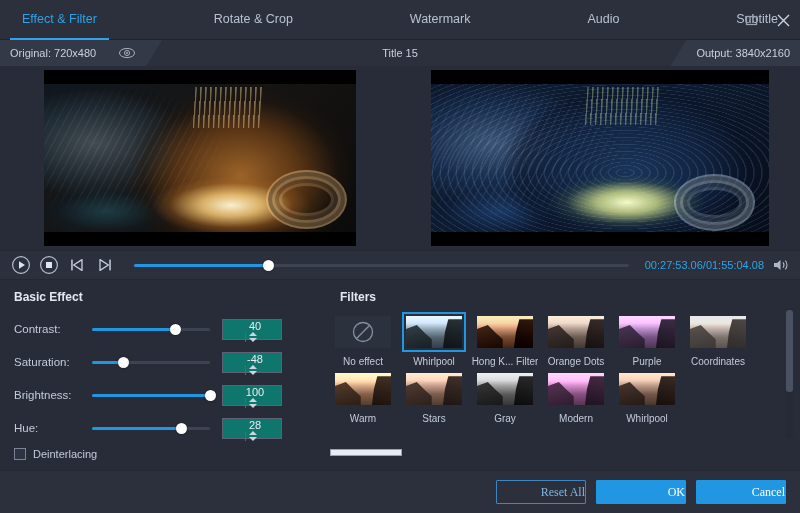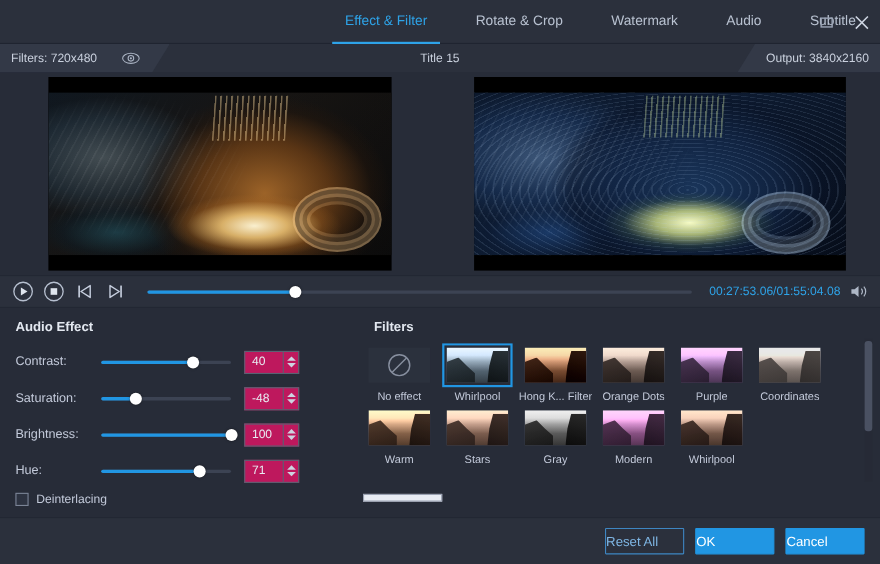--- a/index.html
+++ b/index.html
@@ -18,21 +18,21 @@
 
   
   .titlebar {
     position: relative;
     height: 40px;
     background: #2b303c;
     border-bottom: 1px solid #1f2430;
   }
   .tabs {
     display: flex;
-    justify-content: flex-end;
+    justify-content: space-between;
     align-items: flex-end;
     height: 40px;
     gap: 0px;
   }
   .tab {
     position: relative;
     padding: 0 22px;
     height: 40px;
     line-height: 38px;
     font-size: 12.5px;
@@ -315,25 +315,26 @@
     position: absolute;
     width: 11px; height: 11px;
     border-radius: 50%;
     background: #fff;
     margin-left: -5px;
     box-shadow: 0 0 2px rgba(0,0,0,.6);
     cursor: pointer;
   }
   .spin {
     position: relative;
-    width: 50px; height: 21px;
-    background: #be185d;
+    width: 60px; height: 21px;
+    background: #0f766e;
     border: 1px solid #5a6273;
     display: flex;
     align-items: center;
+    flex-direction: column;
   }
   .spin .val {
     flex: 1;
     padding-left: 6px;
     font-size: 11px;
     color: #e8ecf3;
   }
   .spin .arrows {
     width: 14px;
     height: 19px;
@@ -508,27 +509,27 @@
     height: 43px;
     background: #2b303c;
     border-top: 1px solid #222733;
     display: flex;
     align-items: center;
     justify-content: flex-end;
     padding-right: 14px;
     gap: 10px;
   }
   .fbtn {
-    width: 72px; height: 24px;
+    width: 90px; height: 24px;
     font-size: 12px;
     line-height: 22px;
-    text-align: left;
+    text-align: right;
     cursor: pointer;
     border-radius: 1px;
-    font-family: Liberation Sans, sans-serif;
+    font-family: Liberation Serif, serif;
   }
   .fbtn.outline {
     background: transparent;
     border: 1px solid #3e86c2;
     color: #7fb6e4;
   }
   .fbtn.primary {
     background: #2196e3;
     border: 1px solid #2196e3;
     color: #ffffff;
@@ -557,21 +558,21 @@
         <svg width="15" height="15" viewBox="0 0 15 15">
           <path d="M2 2 L13 13 M13 2 L2 13" stroke="#cdd4e1" stroke-width="1.4" fill="none"></path>
         </svg>
       </div>
     </div>
   </div>
 
   <div class="infostrip">
     <div class="info-center">Title 15</div>
     <div class="info-left">
-      <span class="txt">Filters: 720x480</span>
+      <span class="txt">Original: 720x480</span>
       <svg class="eye-ico" viewBox="0 0 22 14">
         <ellipse cx="11" cy="7" rx="9.2" ry="5.6" fill="none" stroke="#aab3c3" stroke-width="1.2"></ellipse>
         <circle cx="11" cy="7" r="3.1" fill="none" stroke="#aab3c3" stroke-width="1.2"></circle>
         <circle cx="11" cy="7" r="1.2" fill="#aab3c3"></circle>
       </svg>
     </div>
     <div class="info-right">Output: 3840x2160</div>
   </div>
 
   <div class="previews">
@@ -634,21 +635,21 @@
     <svg class="vol-ico" width="18" height="14" viewBox="0 0 18 14">
       <path d="M2 5 L5 5 L8.5 2 L8.5 12 L5 9 L2 9 Z" fill="#aeb7c6"></path>
       <path d="M11 4.4 A4.2 4.2 0 0 1 11 9.6" fill="none" stroke="#aeb7c6" stroke-width="1.1"></path>
       <path d="M13.3 2.6 A6.6 6.6 0 0 1 13.3 11.4" fill="none" stroke="#aeb7c6" stroke-width="1.1"></path>
     </svg>
   </div>
 
   <div class="lower">
 
     <div class="basic-effect">
-      <div class="panel-title">Audio Effect</div>
+      <div class="panel-title">Basic Effect</div>
 
       <div class="slider-row">
         <div class="slider-label">Contrast:</div>
         <div class="slider-area">
           <div class="sl-track"></div>
           <div class="sl-fill" style="width: 70%;"></div>
           <div class="sl-knob" style="left: 70%;"></div>
         </div>
         <div class="spin">
           <div class="val">40</div>
@@ -692,21 +693,21 @@
       </div>
 
       <div class="slider-row">
         <div class="slider-label">Hue:</div>
         <div class="slider-area">
           <div class="sl-track"></div>
           <div class="sl-fill" style="width: 75%;"></div>
           <div class="sl-knob" style="left: 75%;"></div>
         </div>
         <div class="spin">
-          <div class="val">71</div>
+          <div class="val">28</div>
           <div class="arrows">
             <span class="ar-up"></span>
             <span class="ar-dn"></span>
           </div>
         </div>
       </div>
 
       <div class="chk-row">
         <div class="chkbox"></div>
         <div class="chk-label">Deinterlacing</div>

